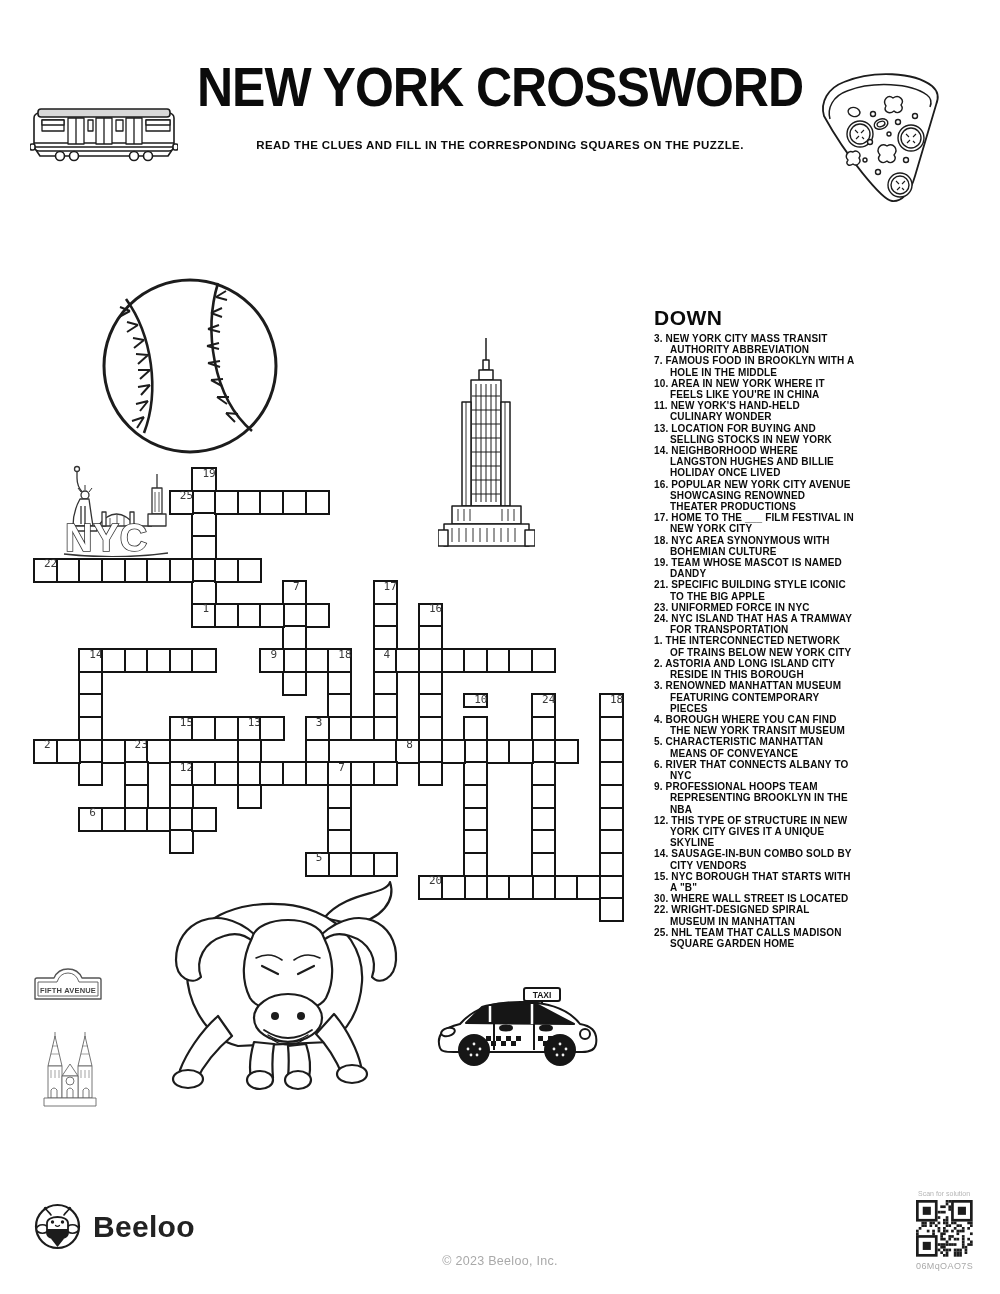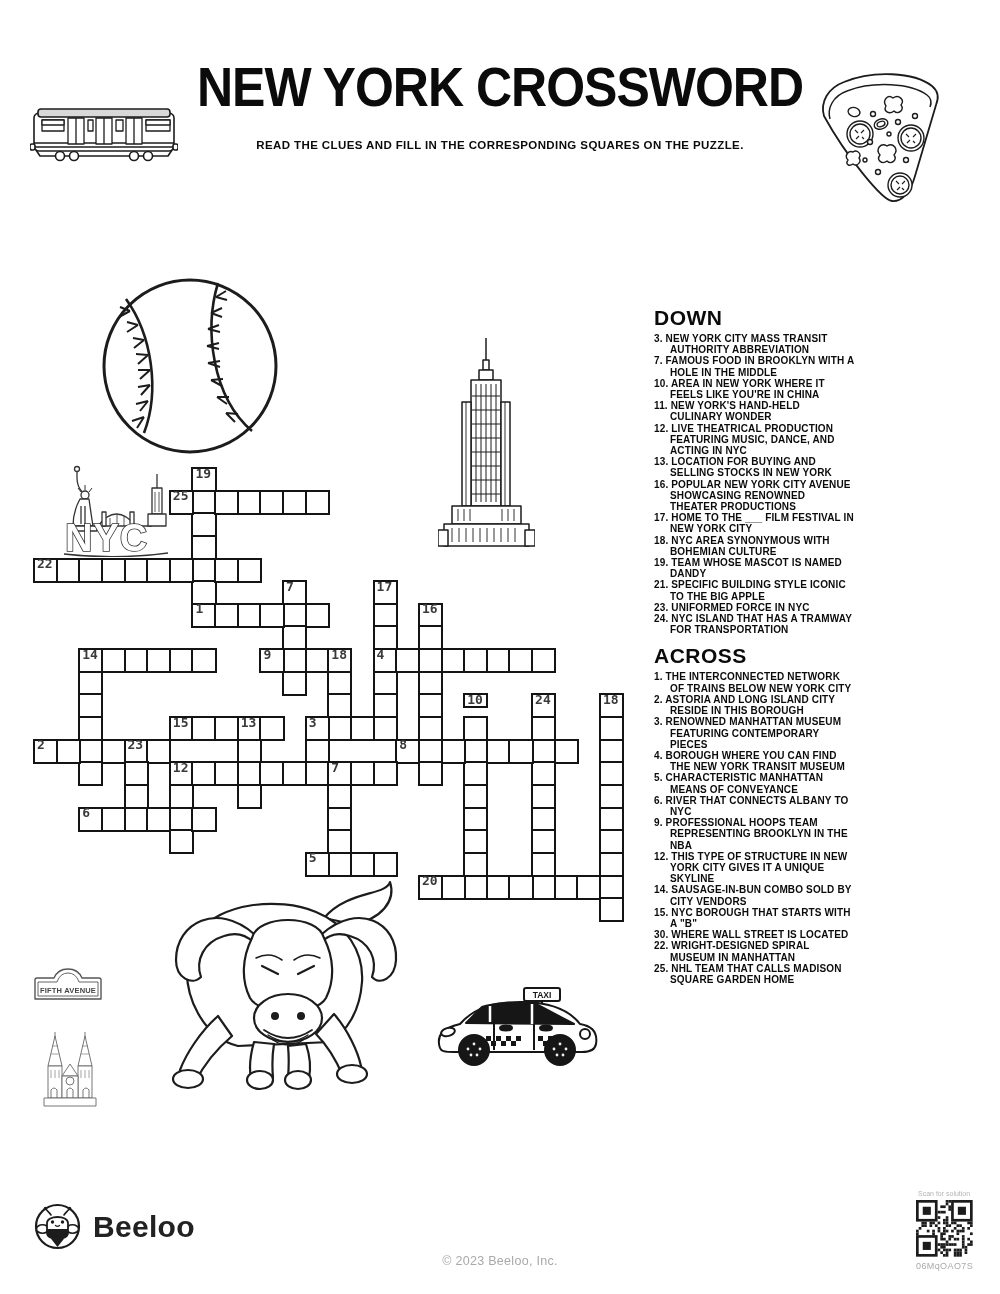--- a/index.html
+++ b/index.html
@@ -9,21 +9,21 @@
   .title{position:absolute;top:54px;left:0;width:1000px;text-align:center;
          font-size:50px;font-weight:900;letter-spacing:-1px;transform:scaleY(1.12);
          transform-origin:top center;color:#0b0b0b;white-space:nowrap;}
   .subtitle{position:absolute;top:139px;left:0;width:1000px;text-align:center;
             font-size:11.5px;font-weight:800;letter-spacing:.4px;color:#0b0b0b;}
   
   .illus{position:absolute;z-index:1;}
   
   #grid{position:absolute;left:0;top:0;z-index:2;}
   .cell{position:absolute;box-sizing:border-box;border:2.5px solid #141414;background:#fff;}
-  .cellnum{position:absolute;top:.5px;left:2px;font-size:13px;font-weight:700;color:#3a3a3a;
+  .cellnum{position:absolute;top:.5px;left:9px;font-size:11px;font-weight:400;color:#3a3a3a;
            font-family:"DejaVu Sans Mono",monospace;line-height:8px;}
   
   #clues{position:absolute;left:654px;top:306px;width:228px;z-index:3;color:#0b0b0b;}
   .clues-header{font-size:21px;font-weight:900;letter-spacing:.5px;margin:0 0 3px 0;}
   .clues-header.second{margin-top:9px;}
   ul.cluelist{list-style:none;margin:0;padding:0;font-size:10px;font-weight:800;
               line-height:11.2px;letter-spacing:.15px;width:200px;}
   ul.cluelist li{padding-left:16px;text-indent:-16px;margin:0;}
   
   .brand{position:absolute;left:34px;top:1203px;display:flex;align-items:center;z-index:3;}
@@ -529,31 +529,30 @@
       <div class="cell" style="left: 576.36px; top: 874.52px; width: 25.14px; height: 25.14px;"></div>
     </div>
 
   <div id="clues">
     <h2 class="clues-header">DOWN</h2>
     <ul class="cluelist" id="down-list">
         <li>3. NEW YORK CITY MASS TRANSIT AUTHORITY ABBREVIATION</li>
         <li>7. FAMOUS FOOD IN BROOKLYN WITH A HOLE IN THE MIDDLE</li>
         <li>10. AREA IN NEW YORK WHERE IT FEELS LIKE YOU'RE IN CHINA</li>
         <li>11. NEW YORK'S HAND-HELD CULINARY WONDER</li>
-        <li>12. LIVE THEATRICAL PRODUCTION FEATURING MUSIC, DANCE, AND ACTING IN NYC</li>
         <li>13. LOCATION FOR BUYING AND SELLING STOCKS IN NEW YORK</li>
+        <li>14. NEIGHBORHOOD WHERE LANGSTON HUGHES AND BILLIE HOLIDAY ONCE LIVED</li>
         <li>16. POPULAR NEW YORK CITY AVENUE SHOWCASING RENOWNED THEATER PRODUCTIONS</li>
         <li>17. HOME TO THE ___ FILM FESTIVAL IN NEW YORK CITY</li>
         <li>18. NYC AREA SYNONYMOUS WITH BOHEMIAN CULTURE</li>
         <li>19. TEAM WHOSE MASCOT IS NAMED DANDY</li>
         <li>21. SPECIFIC BUILDING STYLE ICONIC TO THE BIG APPLE</li>
         <li>23. UNIFORMED FORCE IN NYC</li>
         <li>24. NYC ISLAND THAT HAS A TRAMWAY FOR TRANSPORTATION</li>
       </ul>
-    <h2 class="clues-header second">ACROSS</h2>
     <ul class="cluelist" id="across-list">
         <li>1. THE INTERCONNECTED NETWORK OF TRAINS BELOW NEW YORK CITY</li>
         <li>2. ASTORIA AND LONG ISLAND CITY RESIDE IN THIS BOROUGH</li>
         <li>3. RENOWNED MANHATTAN MUSEUM FEATURING CONTEMPORARY PIECES</li>
         <li>4. BOROUGH WHERE YOU CAN FIND THE NEW YORK TRANSIT MUSEUM</li>
         <li>5. CHARACTERISTIC MANHATTAN MEANS OF CONVEYANCE</li>
         <li>6. RIVER THAT CONNECTS ALBANY TO NYC</li>
         <li>9. PROFESSIONAL HOOPS TEAM REPRESENTING BROOKLYN IN THE NBA</li>
         <li>12. THIS TYPE OF STRUCTURE IN NEW YORK CITY GIVES IT A UNIQUE SKYLINE</li>
         <li>14. SAUSAGE-IN-BUN COMBO SOLD BY CITY VENDORS</li>

